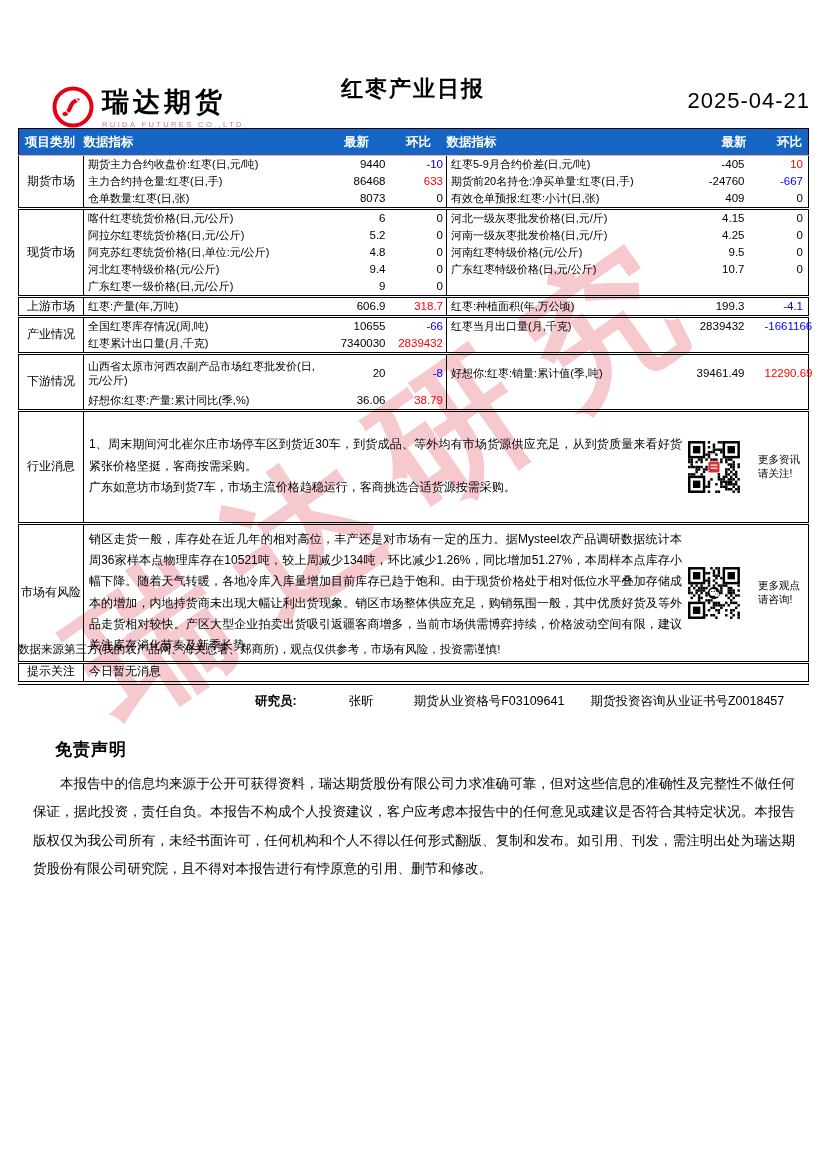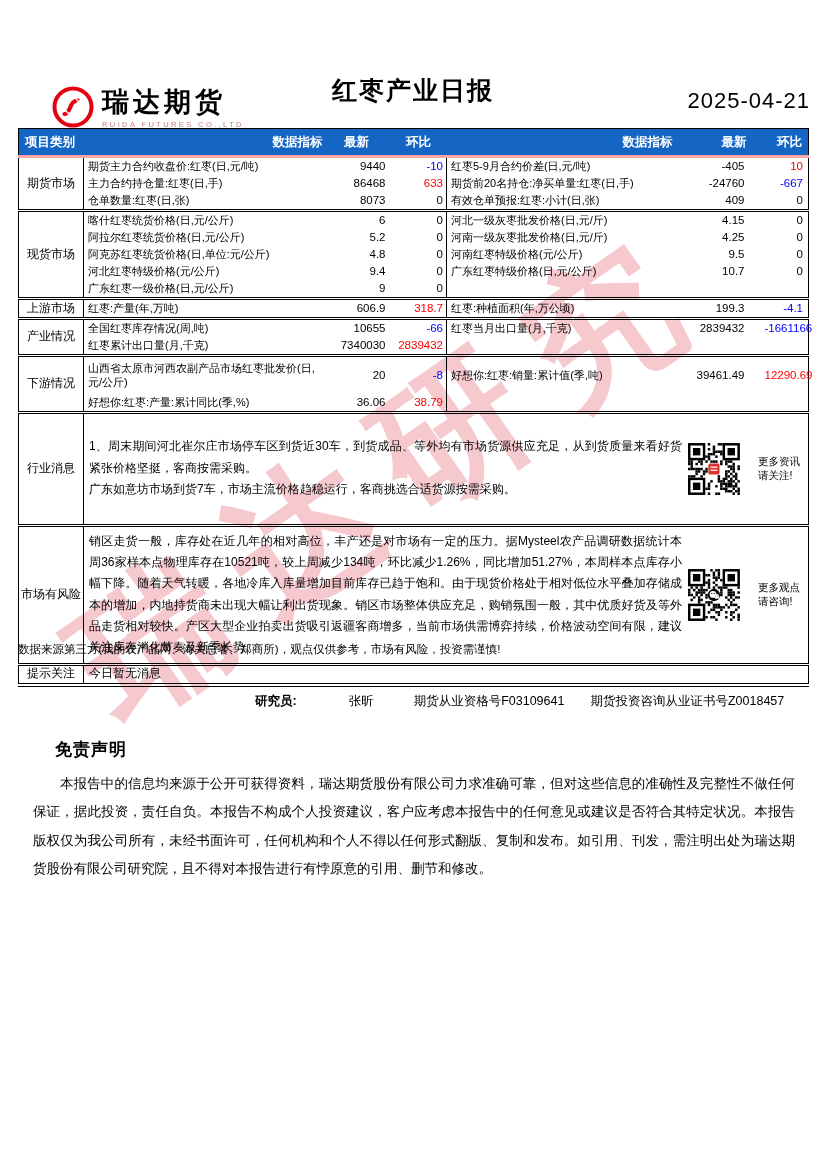--- a/index.html
+++ b/index.html
@@ -15,31 +15,31 @@
 
   .content{position:absolute;inset:0;z-index:2;}
 
   
   .logo{position:absolute;left:50px;top:84px;display:flex;align-items:flex-start;gap:6px;}
   .logo-icon{width:46px;height:46px;}
   .brand-box{display:flex;flex-direction:column;margin-top:4px;}
   .brand{font-size:27px;font-weight:bold;letter-spacing:4px;line-height:1.1;}
   .brand-sub{font-size:7.5px;color:#c4807f;letter-spacing:2.4px;margin-top:2px;}
   .title{position:absolute;top:74px;left:0;right:0;text-align:center;
-    font-size:25px;font-weight:900;letter-spacing:2px;}
+    font-size:22px;font-weight:900;letter-spacing:2px;}
   .date{position:absolute;top:88px;right:16px;font-size:22px;letter-spacing:1px;}
 
   
   table.report{position:absolute;top:128px;left:18px;width:790px;
     border-collapse:collapse;table-layout:fixed;font-size:11px;
     border-left:1px solid #000;border-right:1px solid #000;border-bottom:4px double #000;border-top:1.5px solid #000;}
   thead th{background:var(--header-bg,#1565c4);color:#fff;font-weight:bold;font-size:12.5px;
-    height:26px;border-bottom:3px solid #fca5a5;padding:0;}
+    height:26px;border-bottom:1px solid #fca5a5;padding:0;}
   th.h-cat{text-align:left;padding-left:6px;}
-  th.h-center{text-align:right;font-family:Liberation Serif, serif;}
+  th.h-center{text-align:left;font-family:Liberation Serif, serif;}
   th.h-num1{text-align:center;}
   th.h-num2{text-align:right;padding-right:14px;}
   th.h-chg2{text-align:right;padding-right:6px;}
   tbody td{height:17px;padding:0 4px;line-height:1.3;vertical-align:middle;}
   td.cat{text-align:center;font-size:12px;border-right:1px solid #000;padding:0 2px;}
   td.ind2{border-left:1px solid #000;}
   td.num{text-align:right;font-size:11.5px;}
   td.latest1{padding-right:5px;}
   td.chg1{padding-right:3px;}
   td.latest2{padding-right:16px;}

